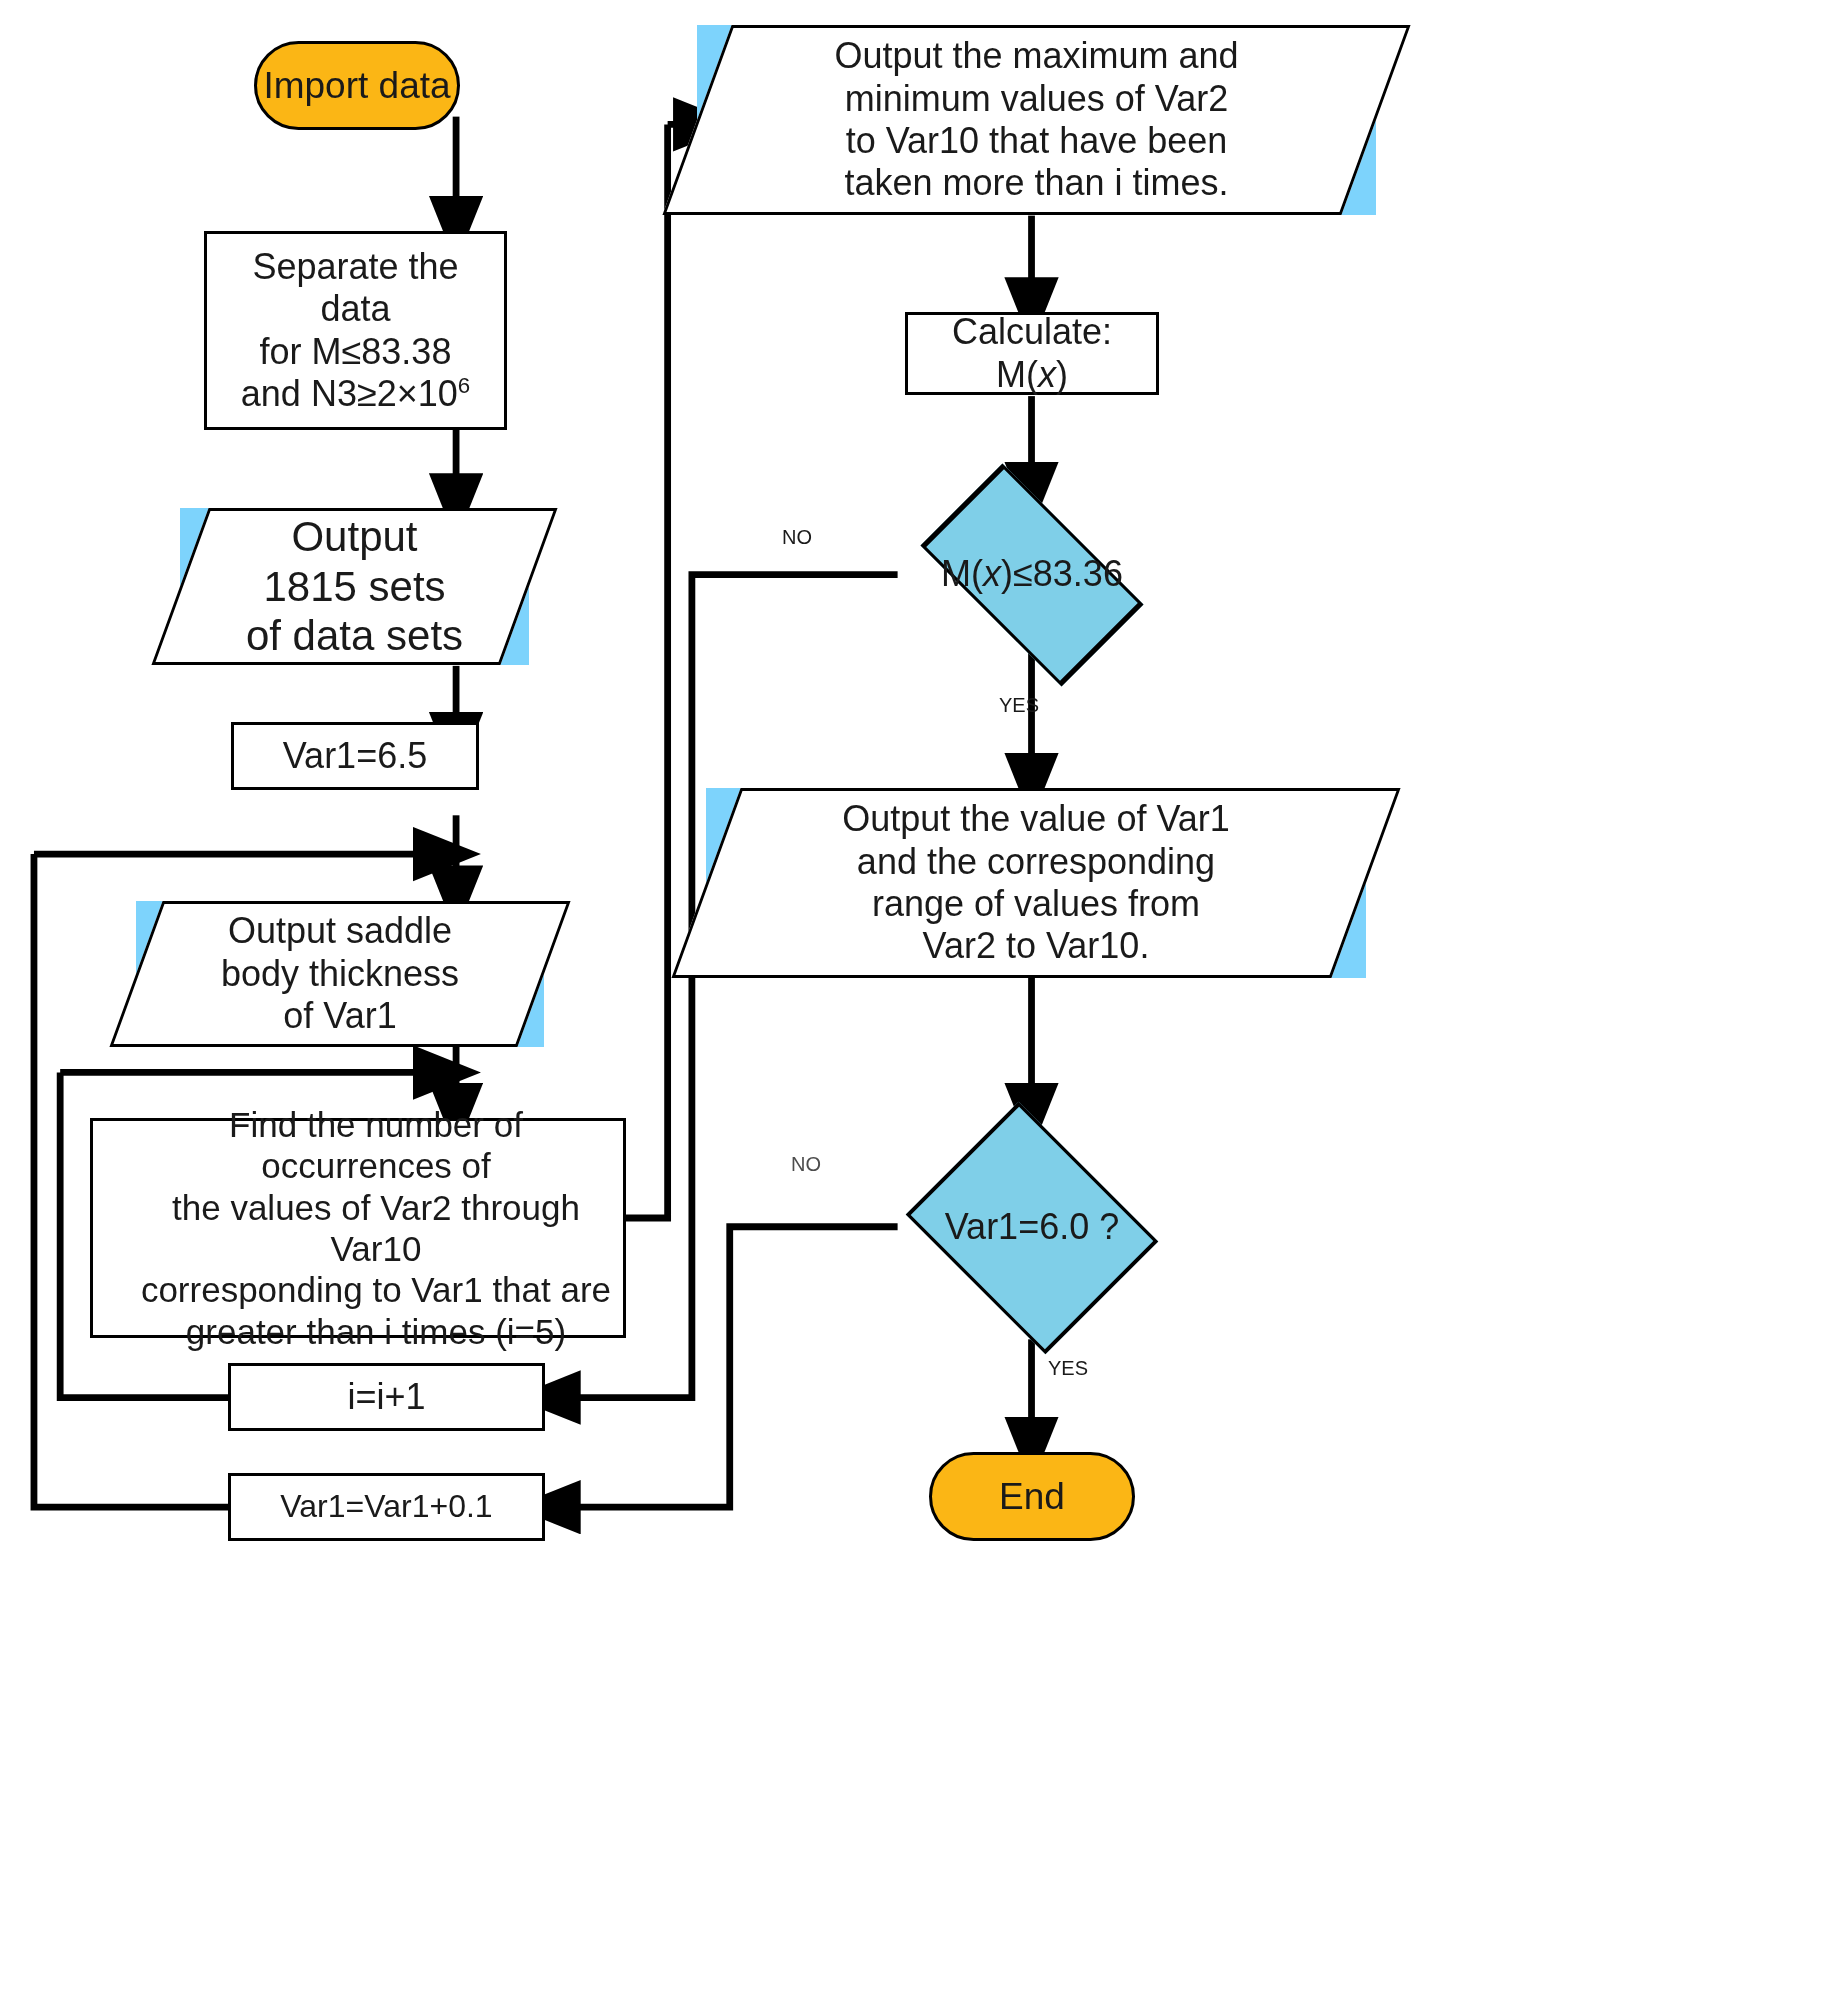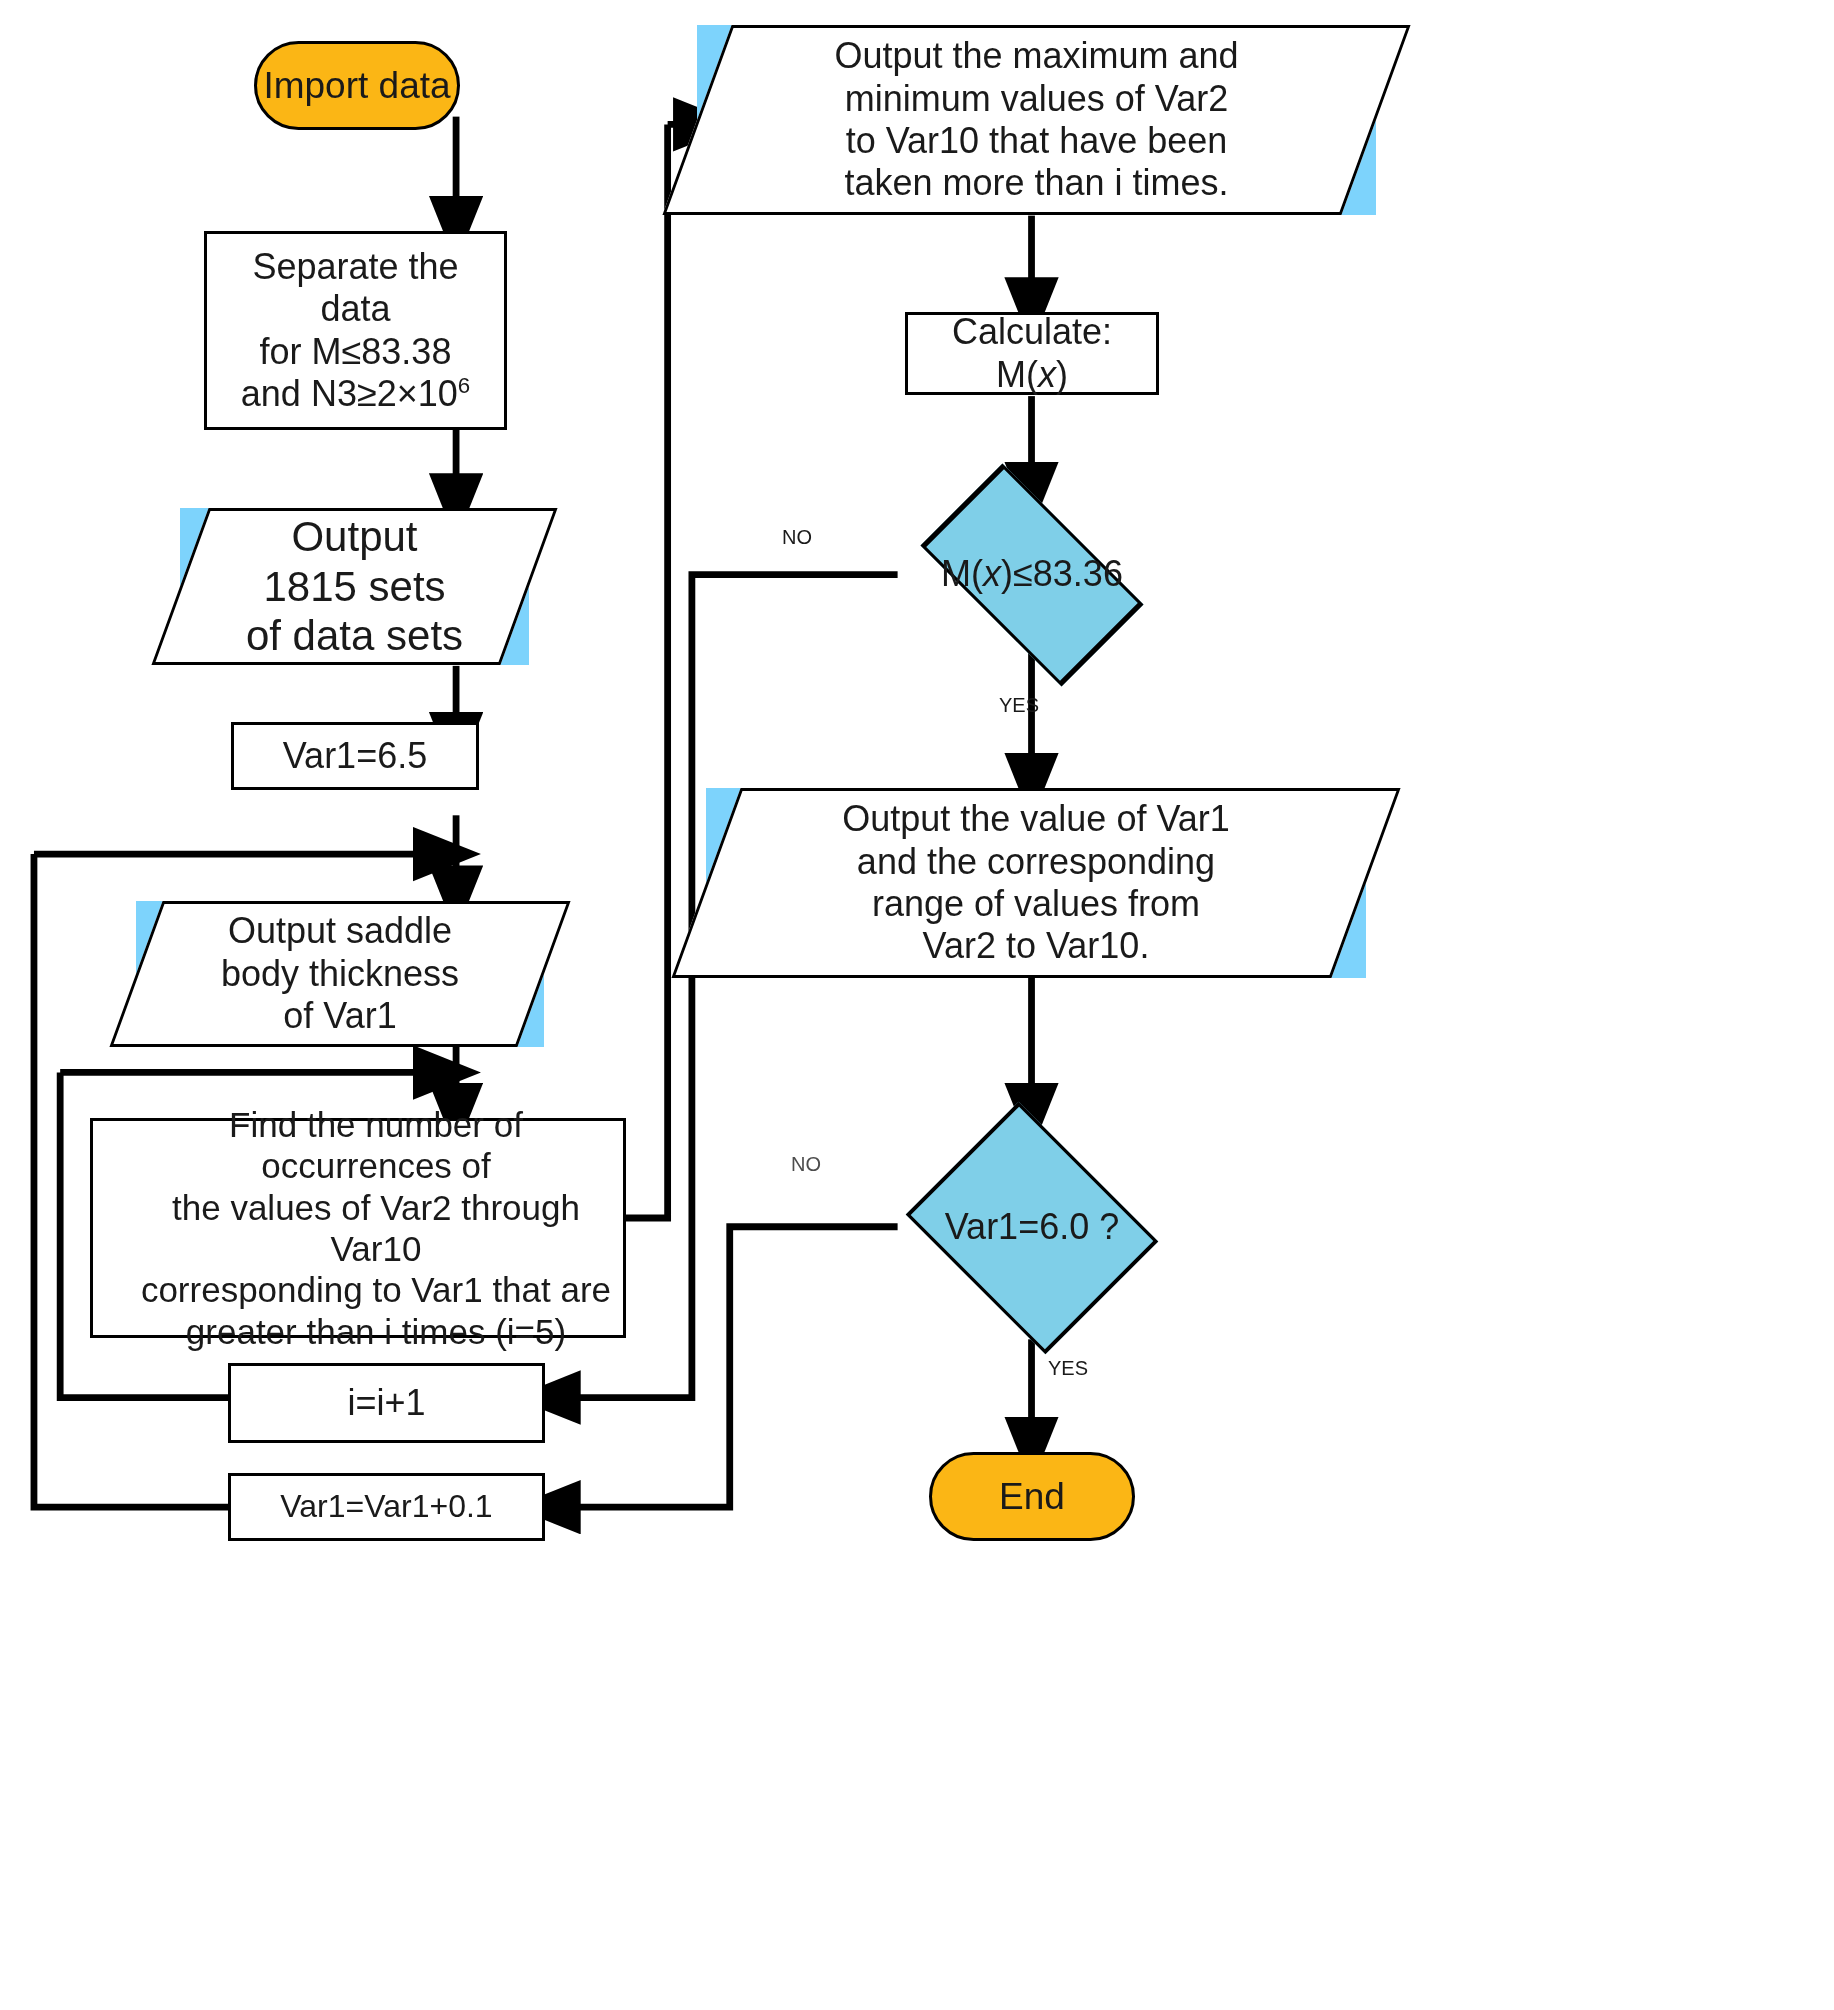--- a/index.html
+++ b/index.html
@@ -120,21 +120,21 @@
 
   <div class="node rect" style="left:90px;top:1118px;width:536px;height:220px;font-size:35px;padding-left:36px;">
     <span class="txt">
       <span>Find the number of occurrences of</span><br>
       <span>the values of Var2 through Var10</span><br>
       <span>corresponding to Var1 that are</span><br>
       <span>greater than i times (i=5)</span>
     </span>
   </div>
 
-  <div class="node rect" style="left:228px;top:1363px;width:317px;height:80px;font-size:36px;">
+  <div class="node rect" style="left:228px;top:1363px;width:317px;height:68px;font-size:36px;">
     <span class="txt">i=i+1</span>
   </div>
 
   <div class="node rect" style="left:228px;top:1473px;width:317px;height:68px;font-size:32px;">
     <span class="txt">Var1=Var1+0.1</span>
   </div>
 
   <div class="node para" style="left:697px;top:25px;width:679px;height:190px;font-size:36px;">
     <div class="skewbox"></div>
     <span class="txt">

